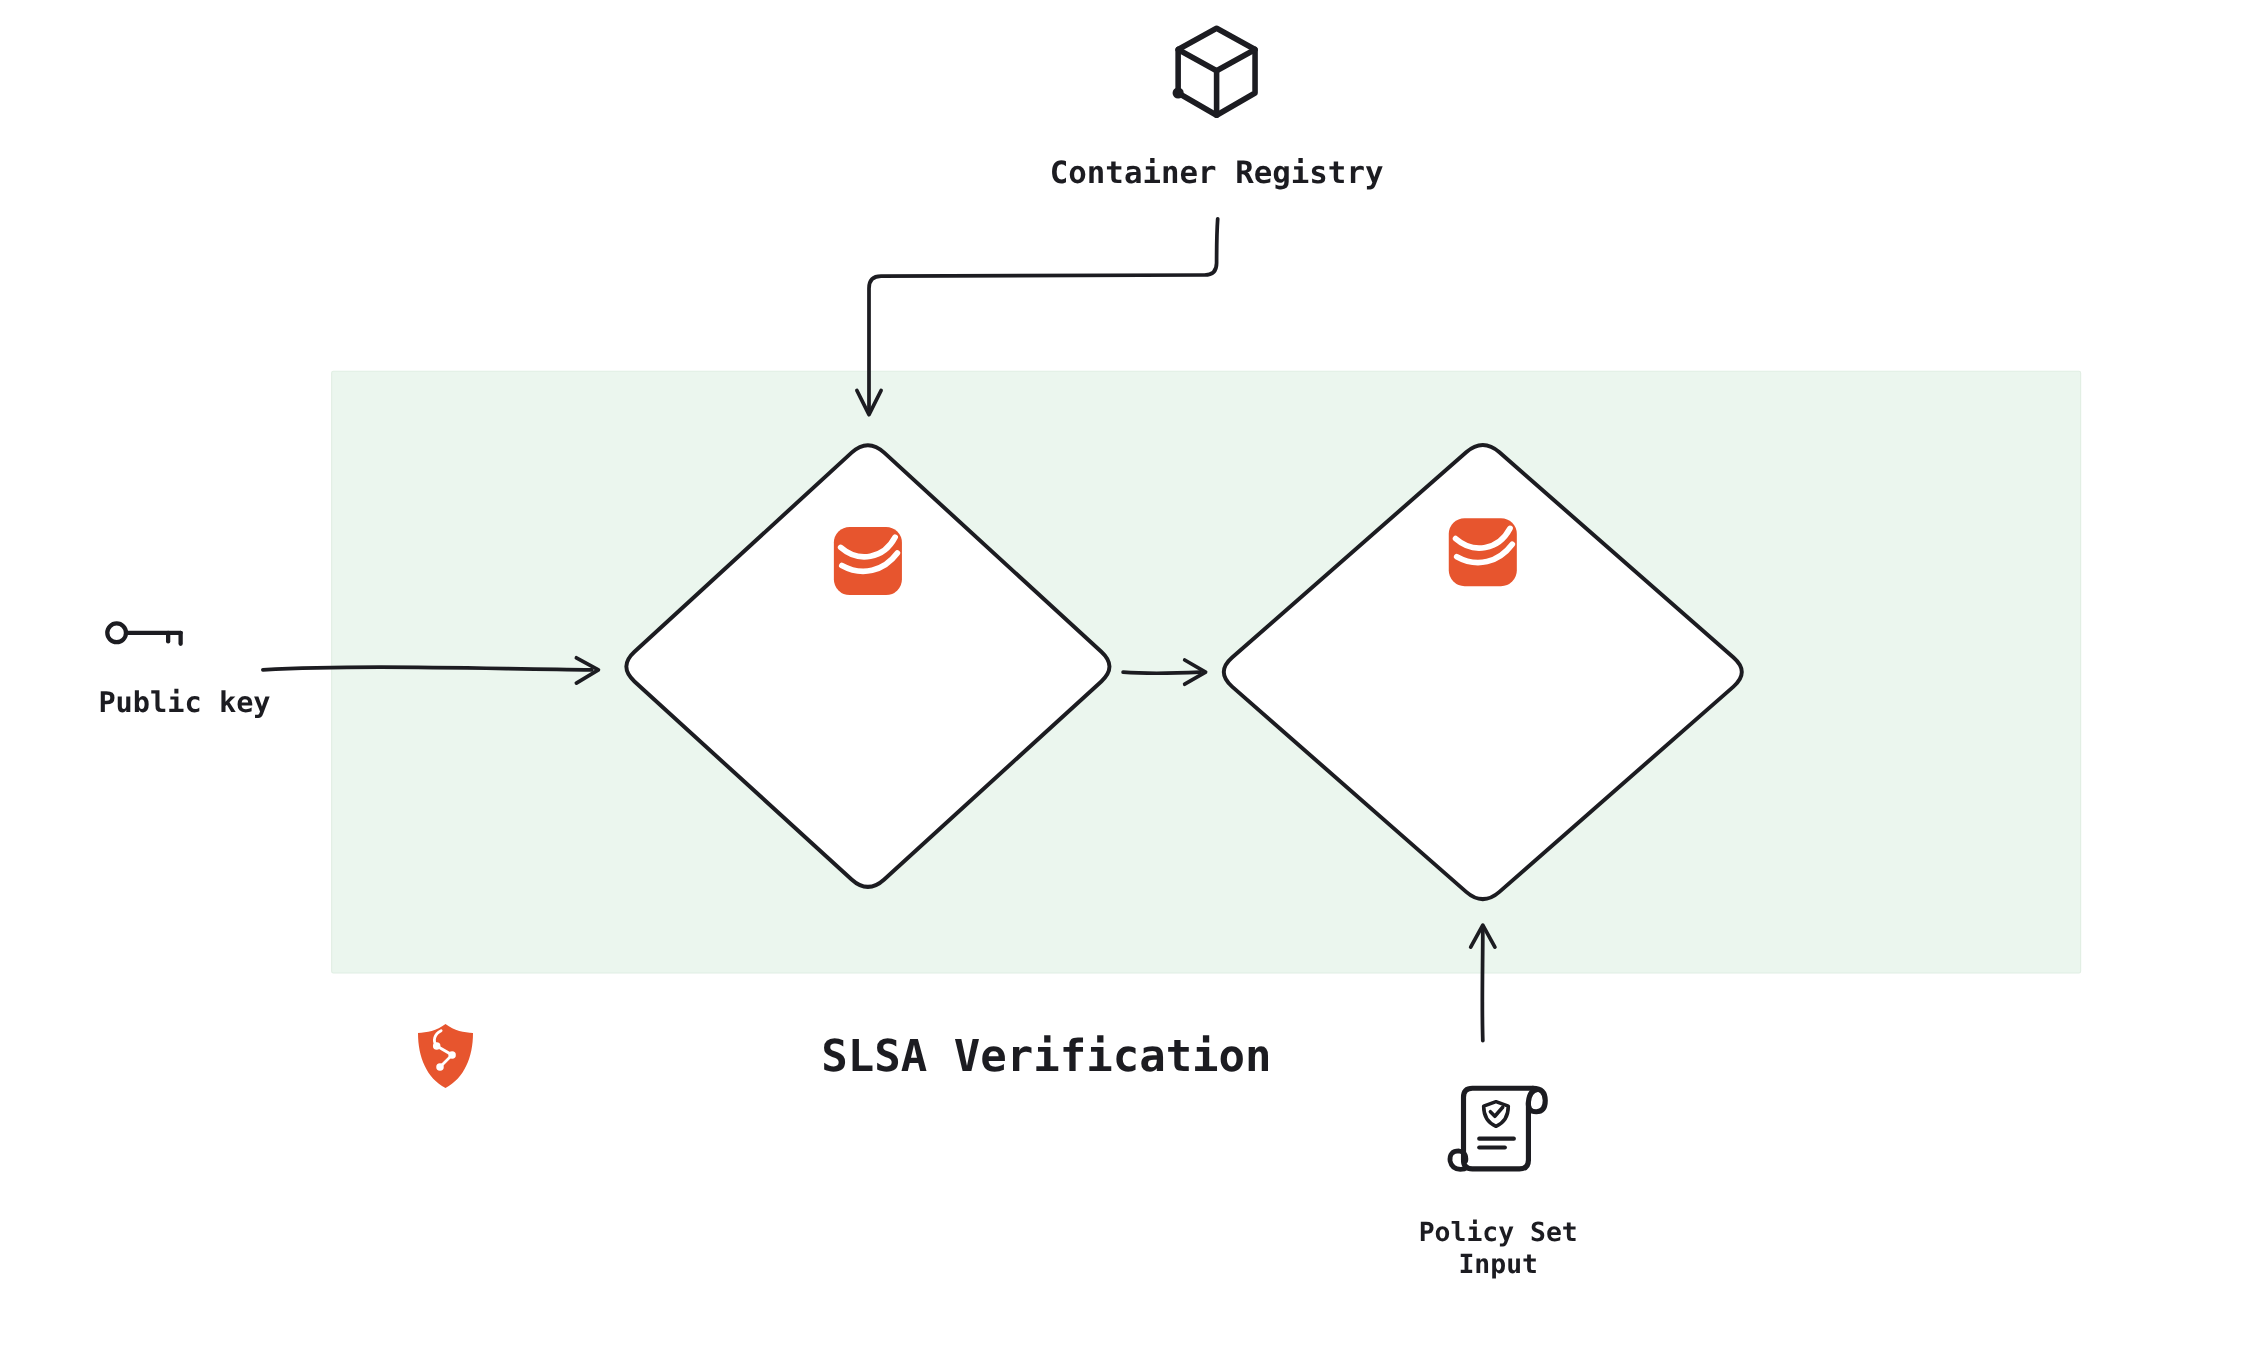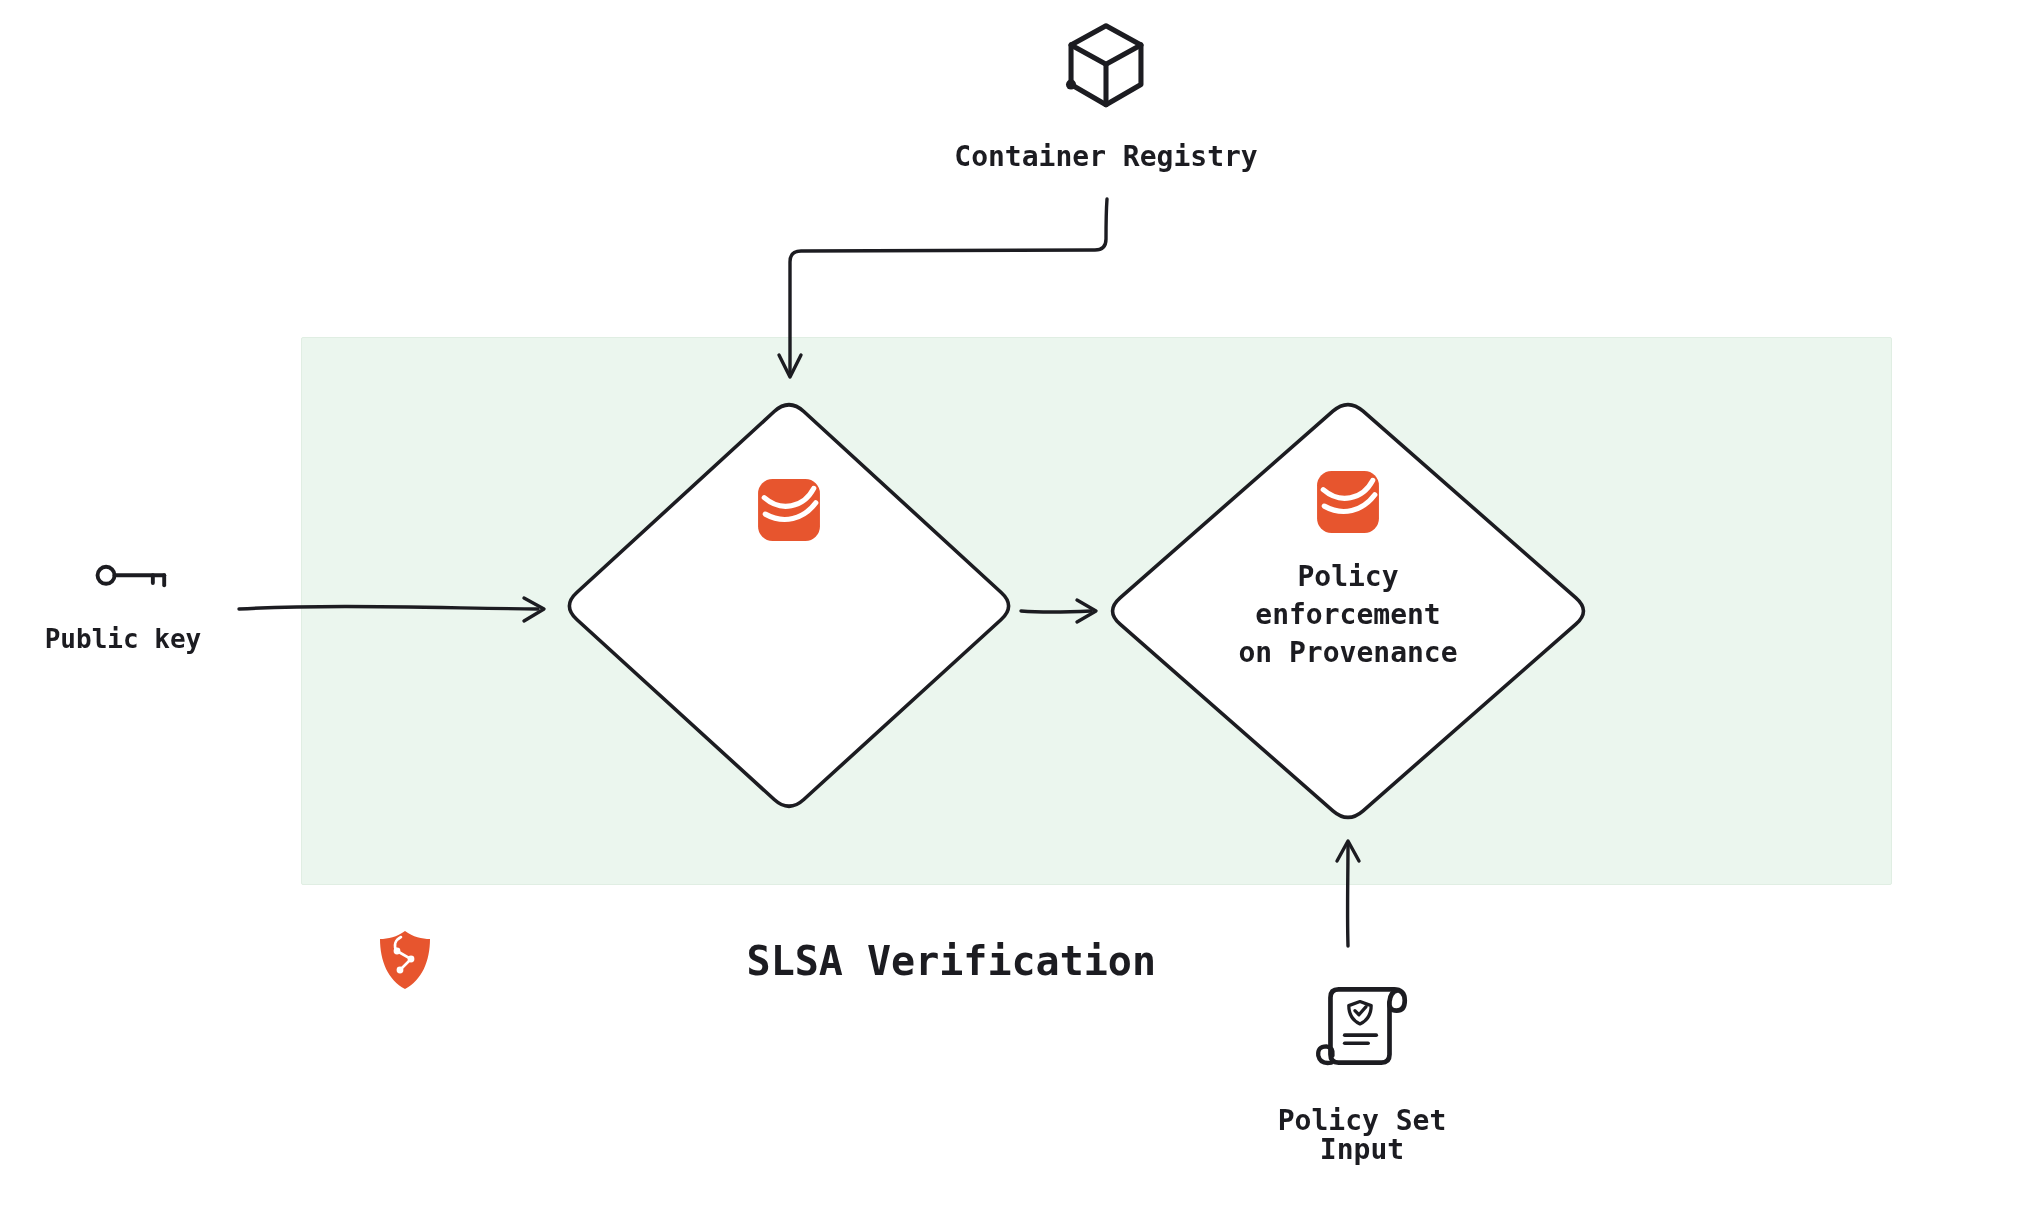--- a/index.html
+++ b/index.html
@@ -16,25 +16,25 @@
     left:301px;top:337px;width:1589px;height:546px;
     background:#ebf6ee;border:1.5px solid #e0eee3;border-radius:2px;
     z-index:1;
   }
   svg.wires{left:0;top:0;width:2042px;height:1226px;z-index:2;}
   .node-label{
     text-align:center;white-space:pre-line;z-index:3;
     font-weight:600;line-height:1.38;letter-spacing:0px;
   }
   .lbl-registry{left:856px;top:138px;width:500px;font-size:28px;}
-  .lbl-pubkey{left:0px;top:622px;width:246px;font-size:26px;}
+  .lbl-pubkey{left:0px;top:622px;width:246px;font-size:26px;text-align:right;}
   .lbl-attest{left:589px;top:566px;width:400px;font-size:28px;line-height:39px;}
   .lbl-policy{left:1148px;top:558px;width:400px;font-size:28px;line-height:38px;}
   .lbl-slsa{left:456px;top:936px;width:700px;font-size:40px;font-weight:700;text-align:right;line-height:50px;}
-  .lbl-policyset{left:1212px;top:1106px;width:300px;font-size:28px;line-height:29px;}
+  .lbl-policyset{left:1212px;top:1106px;width:300px;font-size:24px;line-height:29px;}
   .icon{z-index:3;}
   .icon-cube{left:1060px;top:18px;width:92px;height:100px;}
   .icon-key{left:94px;top:556px;width:78px;height:40px;}
   .icon-intoto-left{left:756px;top:477px;width:66px;height:66px;}
   .icon-intoto-right{left:1315px;top:469px;width:66px;height:66px;}
   .icon-slsa{left:374px;top:928px;width:62px;height:64px;}
   .icon-scroll{left:1304px;top:975px;width:114px;height:106px;}
   .ink{stroke:#1c1c21;fill:none;stroke-linecap:round;stroke-linejoin:round;}
 </style>
 </head>
@@ -83,23 +83,20 @@
     <rect x="2" y="2" width="60" height="60" rx="14" fill="#e7552e"></rect>
     <path d="M 8 20 C 24 34 46 30 56 11" stroke="#ffffff" stroke-width="5" fill="none" stroke-linecap="round"></path>
     <path d="M 9 36 C 27 46 46 41 58 25" stroke="#ffffff" stroke-width="5" fill="none" stroke-linecap="round"></path>
   </svg>
 
   <svg class="abs icon icon-intoto-right" viewBox="0 0 64 64" xmlns="http://www.w3.org/2000/svg">
     <rect x="2" y="2" width="60" height="60" rx="14" fill="#e7552e"></rect>
     <path d="M 8 20 C 24 34 46 30 56 11" stroke="#ffffff" stroke-width="5" fill="none" stroke-linecap="round"></path>
     <path d="M 9 36 C 27 46 46 41 58 25" stroke="#ffffff" stroke-width="5" fill="none" stroke-linecap="round"></path>
   </svg>
-  <div class="abs node-label lbl-policy">Policy
-enforcement
-on Provenance</div>
 
   <svg class="abs icon icon-slsa" viewBox="0 0 60 64" xmlns="http://www.w3.org/2000/svg">
     <path d="M30 3 C 38 9 47 11 55 11 C 55 33 47 52 30 61 C 13 52 5 33 5 11 C 13 11 22 9 30 3 Z" fill="#e7552e"></path>
     <path d="M 22 23 L 36 31 L 25 42" stroke="#ffffff" stroke-width="2.6" fill="none" stroke-linecap="round"></path>
     <path d="M 22 23 C 18 18 20 12 26 9" stroke="#ffffff" stroke-width="2.6" fill="none" stroke-linecap="round"></path>
     <circle cx="22" cy="23" r="3.4" fill="#ffffff"></circle>
     <circle cx="36" cy="31" r="3.4" fill="#ffffff"></circle>
     <circle cx="25" cy="42" r="3.4" fill="#ffffff"></circle>
   </svg>
   <div class="abs node-label lbl-slsa">SLSA Verification</div>

